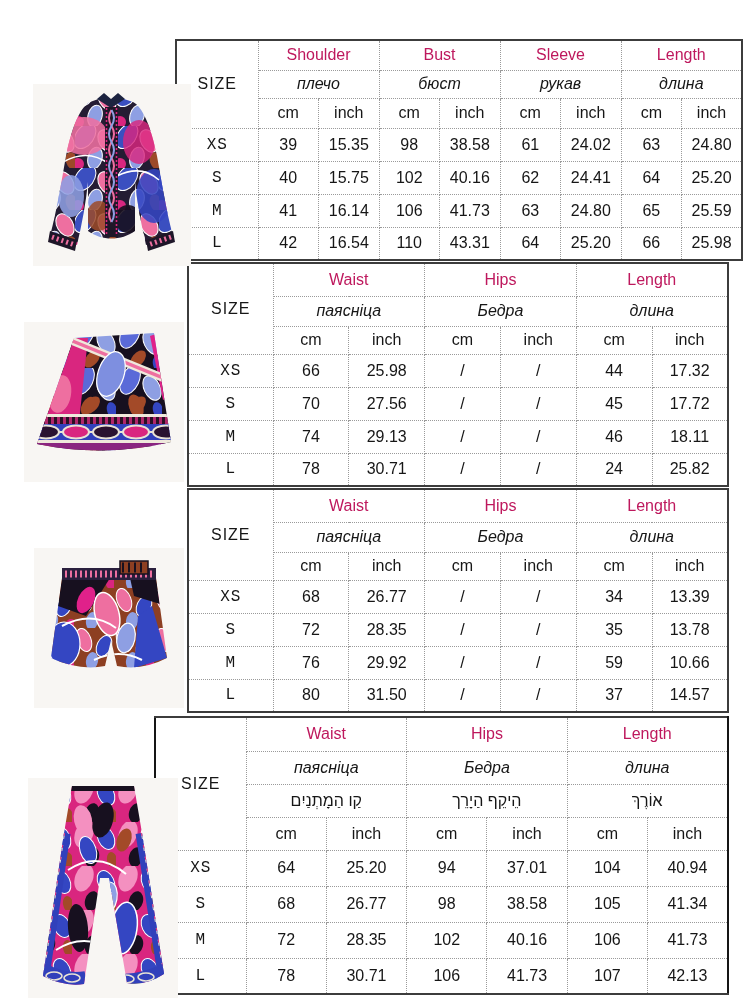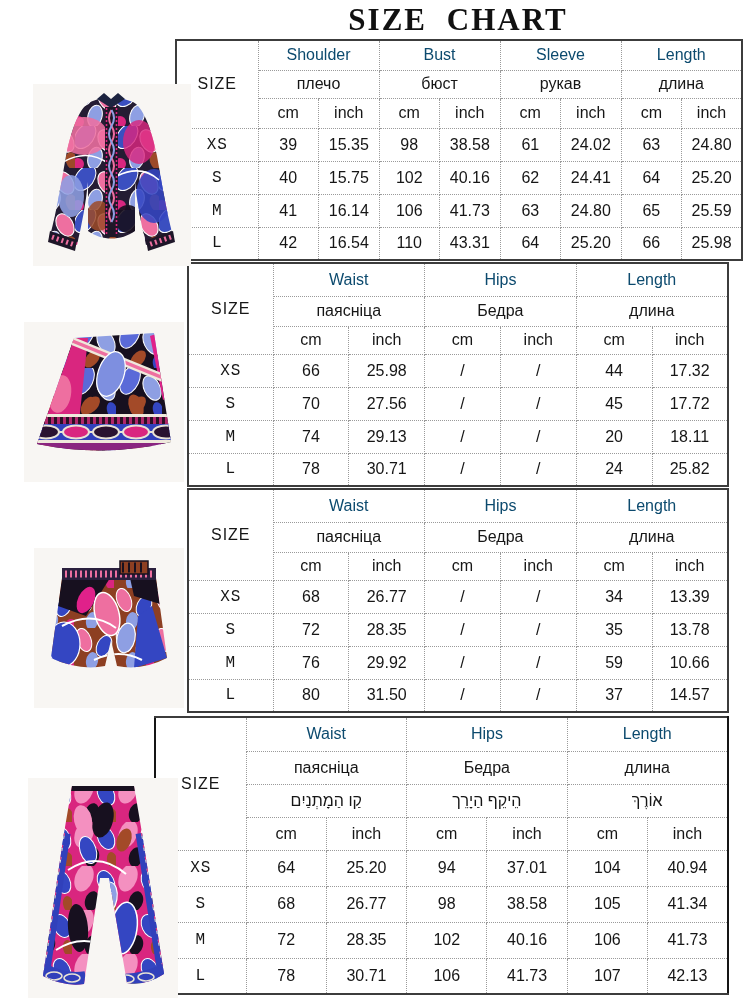--- a/index.html
+++ b/index.html
@@ -5,22 +5,22 @@
   html,body{margin:0;padding:0;background:#fff;}
   .page{position:relative;width:750px;height:1000px;background:#ffffff;overflow:hidden;
         font-family:"Liberation Sans",sans-serif;color:#161616;}
   .title{position:absolute;left:175px;top:0;width:566px;height:38px;line-height:40px;
          text-align:center;font-family:"Liberation Serif",serif;font-size:31px;font-weight:600;
          letter-spacing:2px;word-spacing:10px;color:#111;}
   table.t{position:absolute;border-collapse:collapse;table-layout:fixed;background:#fff;
           border:2px solid #3c3c3c;}
   table.t td{border:1px dotted #9a9a9a;text-align:center;vertical-align:middle;
              padding:0;font-size:16px;white-space:nowrap;overflow:hidden;background:#fff;}
-  td.en{font-size:21px;color:#0c4a6e;}
-  td.loc{font-size:14px;}
+  td.en{font-size:21px;color:#be185d;}
+  td.loc{font-size:14px;font-style:italic;}
   td.he{font-size:13px;}
   td.unit{font-size:15px;}
   td.sz{font-size:17px;letter-spacing:1px;margin-left:20px;}
   td.rs{font-size:15px;letter-spacing:1px;font-family:Liberation Mono, monospace;}
   td.bl{border-left:2px solid #1d1d1d;}
   td.br{border-right:2px solid #1d1d1d;}
   .t1{left:175px;top:39px;width:566px;}
   .t2{left:187px;top:262px;width:540px;}
   .t3{left:187px;top:488px;width:540px;}
   .t4{left:154px;top:716px;width:573px;}
@@ -28,21 +28,20 @@
   .t23 .hr1{height:33px}.t23 .hr2{height:30px}.t23 .hr3{height:28px}.t23 .dr{height:33px}
   .t4 .hr1{height:34px}.t4 .hr2{height:33px}.t4 .hrh{height:33px}.t4 .hr3{height:33px}.t4 .dr{height:36px}
   .img{position:absolute;}
   .img svg{display:block;}
 </style>
 </head>
 <body>
 
 <div class="page">
 
-  <div class="title">SIZE CHART</div>
 
   <table class="t t1">
     <colgroup>
         <col style="width:82px">
         <col style="width:60.5px">
         <col style="width:60.5px">
         <col style="width:60.5px">
         <col style="width:60.5px">
         <col style="width:60.5px">
         <col style="width:60.5px">
@@ -167,21 +166,21 @@
           <td class="br">/</td>
       <td>45</td>
           <td>17.72</td>
     </tr>
     <tr class="dr">
       <td class="rs">M</td>
       <td>74</td>
           <td>29.13</td>
       <td class="bl">/</td>
           <td class="br">/</td>
-      <td>20</td>
+      <td>46</td>
           <td>18.11</td>
     </tr>
     <tr class="dr">
       <td class="rs">L</td>
       <td>78</td>
           <td>30.71</td>
       <td class="bl">/</td>
           <td class="br">/</td>
       <td>24</td>
           <td>25.82</td>

